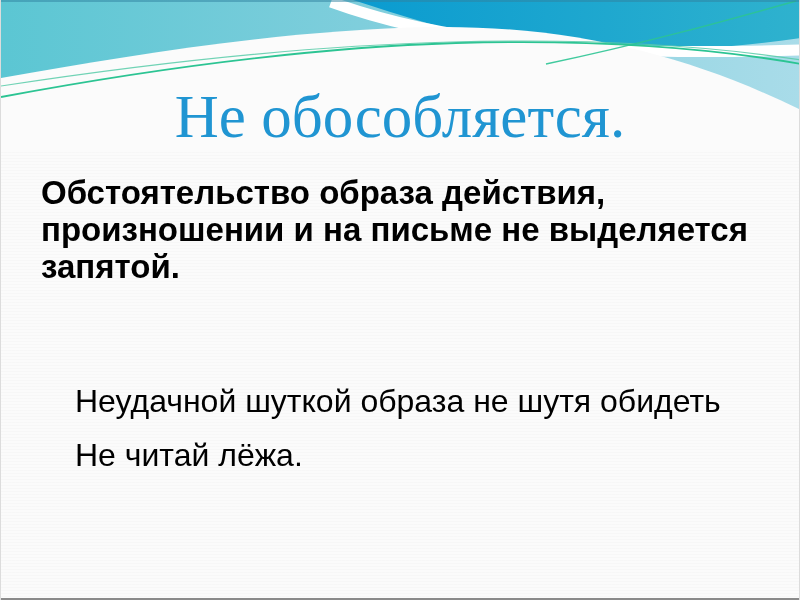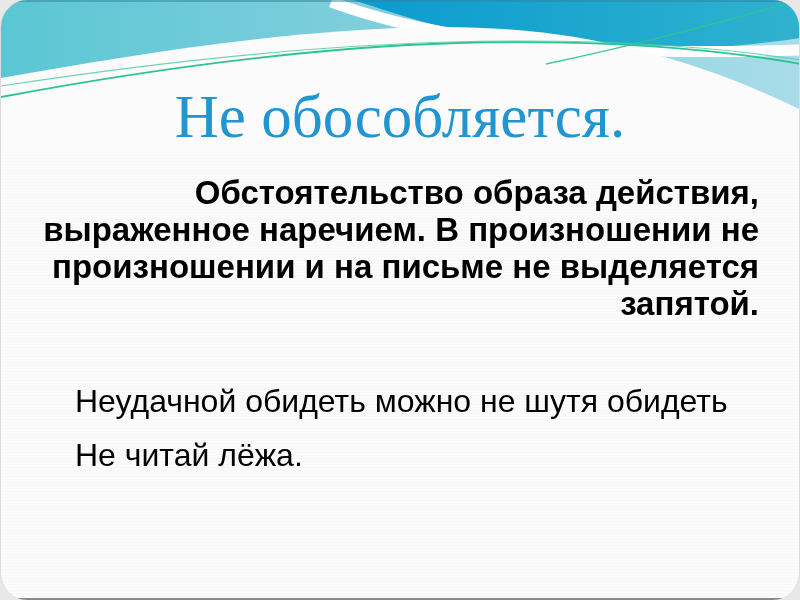--- a/index.html
+++ b/index.html
@@ -7,39 +7,38 @@
     position:relative;
     width:800px;height:600px;
     margin:0 auto;
     background:#FBFBFB;
     background-image:repeating-linear-gradient(0deg, rgba(0,0,0,0.015) 0 1px, transparent 1px 3px);
     overflow:hidden;
     border-left:1px solid #dcdcdc;
     border-right:1px solid #dcdcdc;
     box-sizing:border-box;
     font-family:"Liberation Sans", sans-serif;
-    border-radius:27px;
   }
   .header-wave{
     position:absolute;top:0;left:0;display:block;
   }
   .title{
     position:absolute;top:82px;left:0;right:0;
     margin:0;
     text-align:center;
     font-family:"Liberation Serif", serif;
     font-weight:normal;
     font-size:61px;
     line-height:1.15;
     color:#2095D2;
     letter-spacing:0;
   }
   .definition{
     position:absolute;top:174px;left:40px;right:40px;
-    text-align:right;
+    text-align:left;
     font-weight:bold;
     font-size:33px;
     line-height:37px;
     color:#000000;
   }
   .examples{
     position:absolute;top:381px;left:74px;right:55px;
     font-size:32px;
     line-height:40px;
     color:#000000;
@@ -74,25 +73,24 @@
     <path d="M0,97 C150,69 300,48 455,43 C600,39 710,48 800,64" stroke="#2CC493" stroke-width="1.8" fill="none"></path>
     <path d="M0,86 C150,63 300,46 450,42 C600,38 710,46 800,60" stroke="#57CBA8" stroke-width="1.2" fill="none" opacity="0.85"></path>
     <path d="M545,64 C640,44 720,22 795,1" stroke="#2CC493" stroke-width="1.5" fill="none" opacity="0.9"></path>
     <rect width="800" height="2" fill="#2F82A0" opacity="0.5"></rect>
   </svg>
 
   <h1 class="title">Не обособляется.</h1>
 
   <div class="definition">
     <div>Обстоятельство образа действия,</div>
-    <div>выраженное наречием. В произношении не</div>
     <div>произношении и на письме не выделяется</div>
     <div>запятой.</div>
   </div>
 
   <div class="examples">
-    <p class="example"><span>Неудачной обидеть можно не шутя обидеть</span><br></p>
+    <p class="example"><span>Неудачной шуткой образа не шутя обидеть</span><br></p>
     <p class="example"><span>Не читай лёжа.</span></p>
   </div>
 
   <div class="bottom-line"></div>
 
 </div>
 
 </body></html>

